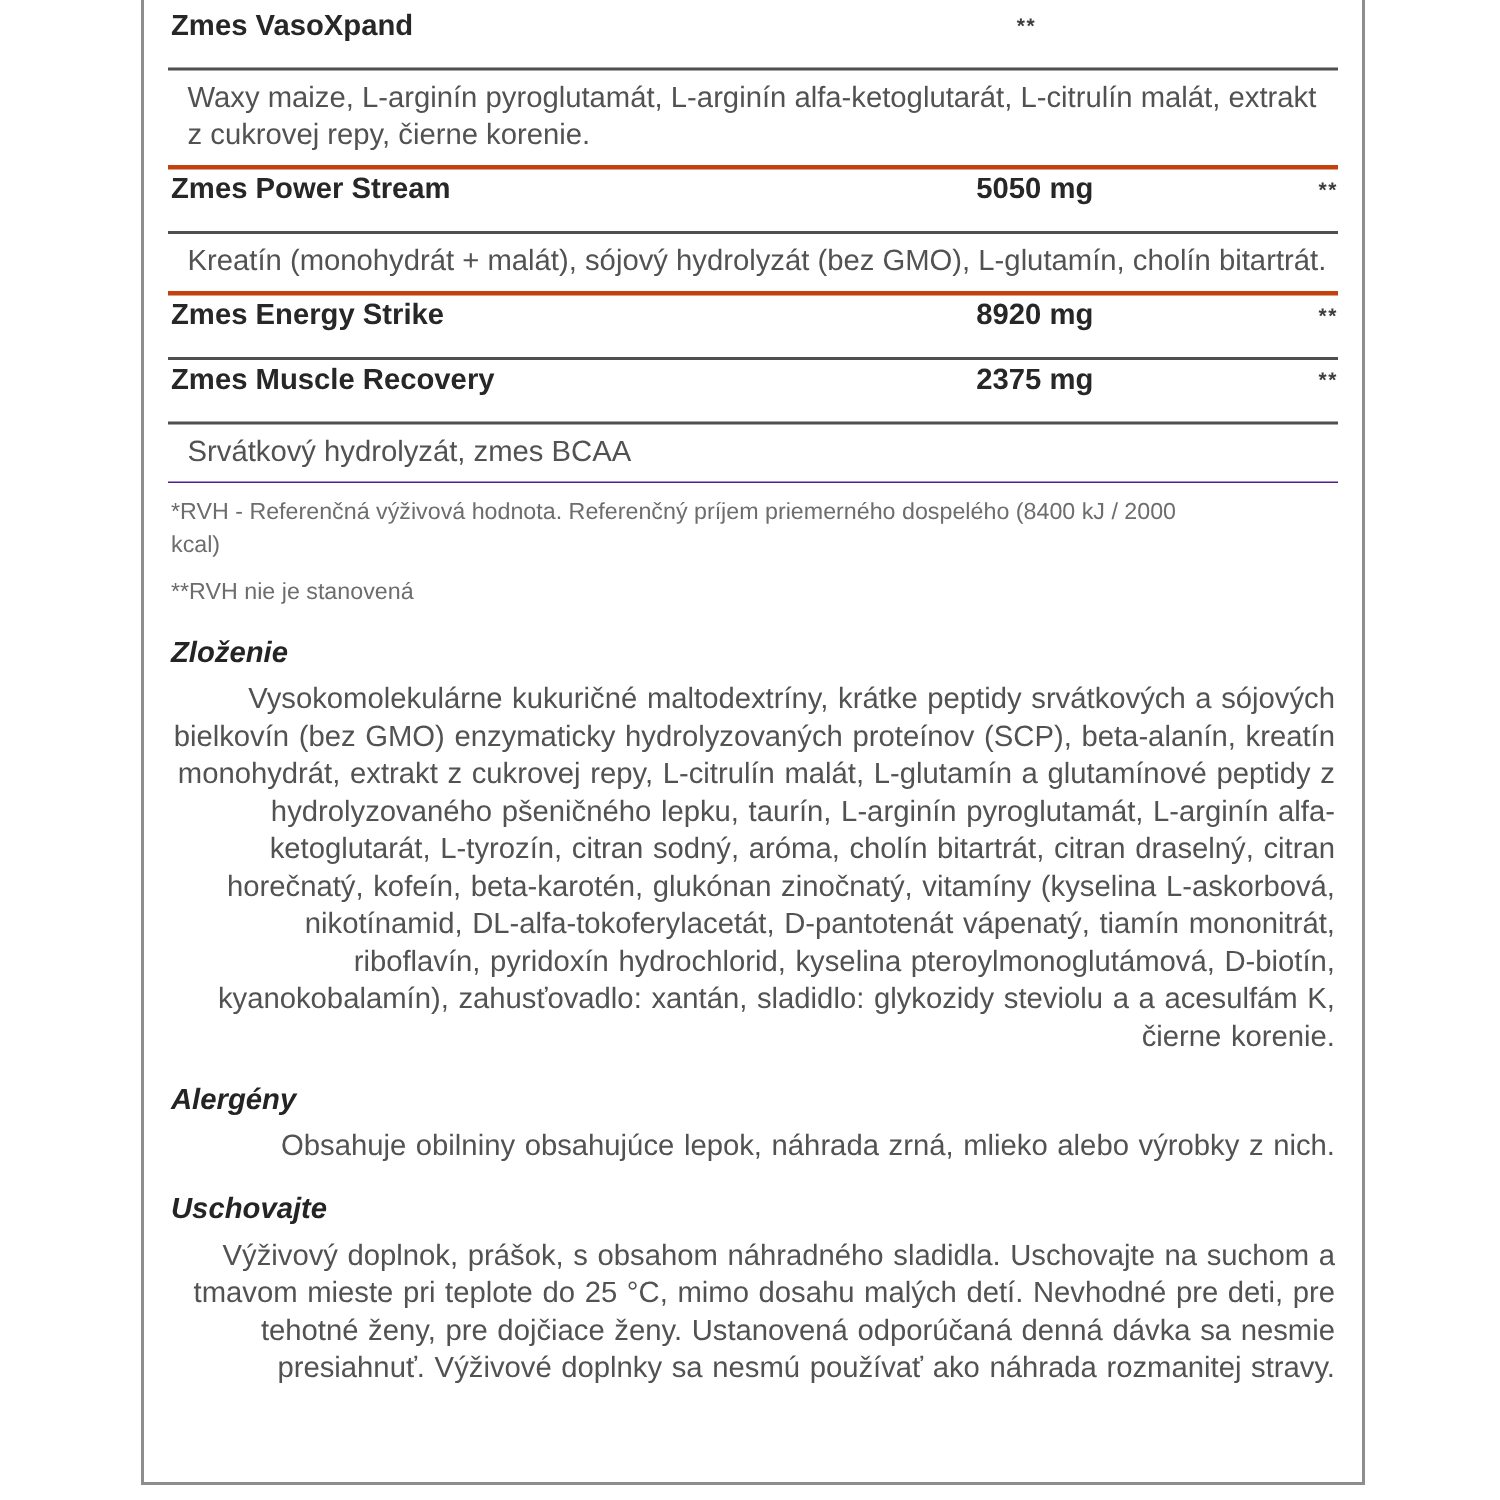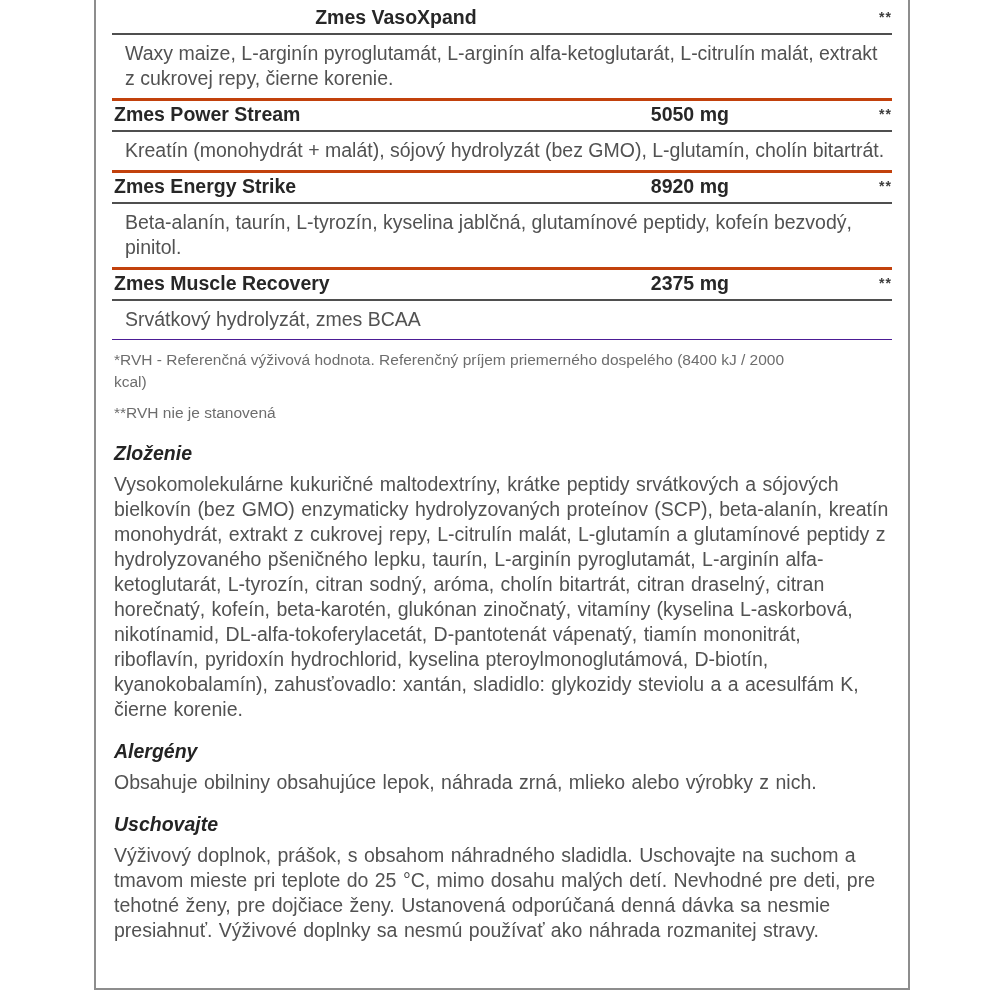--- a/index.html
+++ b/index.html
@@ -18,23 +18,22 @@
     background:#ffffff;
     padding:28px 16px 0 16px;
   }
   .blend-head{
     display:flex;
     align-items:flex-start;
     font-weight:bold;
     color:#272727;
     font-size:19.5px;
     line-height:24px;
-    padding:1px 0 4px 2px;
+    padding:1px 0 16px 2px;
     border-bottom:2px solid #4f4f4f;
-    justify-content:flex-end;
   }
   .bname{ width:69%; }
   .bamount{ width:calc(31% - 40px); }
   .bmark{
     width:40px;
     text-align:right;
     font-size:14px;
     letter-spacing:1px;
     color:#3d3d3d;
     padding-top:0;
@@ -61,20 +60,21 @@
     margin:18px 2px 7px 2px;
     font-weight:bold;
     font-style:italic;
   }
   p.secbody{
     font-size:19.5px;
     line-height:25px;
     color:#525252;
     margin:0 2px;
     word-spacing:1px;
+    text-align:right;
   }
 </style>
 </head>
 <body>
 
 <div class="panel">
 
   <section class="blend">
     <div class="blend-head">
       <span class="bname">Zmes VasoXpand</span>
@@ -91,21 +91,20 @@
     </div>
     <p class="bing">Kreatín (monohydrát + malát), sójový hydrolyzát (bez GMO), L-glutamín, cholín bitartrát.</p>
   </section>
 
   <section class="blend">
     <div class="blend-head">
       <span class="bname">Zmes Energy Strike</span>
       <span class="bamount">8920 mg</span>
       <span class="bmark">**</span>
     </div>
-    <p class="bing">Beta-alanín, taurín, L-tyrozín, kyselina jablčná, glutamínové peptidy, kofeín bezvodý, pinitol.</p>
   </section>
 
   <section class="blend last">
     <div class="blend-head">
       <span class="bname">Zmes Muscle Recovery</span>
       <span class="bamount">2375 mg</span>
       <span class="bmark">**</span>
     </div>
     <p class="bing">Srvátkový hydrolyzát, zmes BCAA</p>
   </section>

